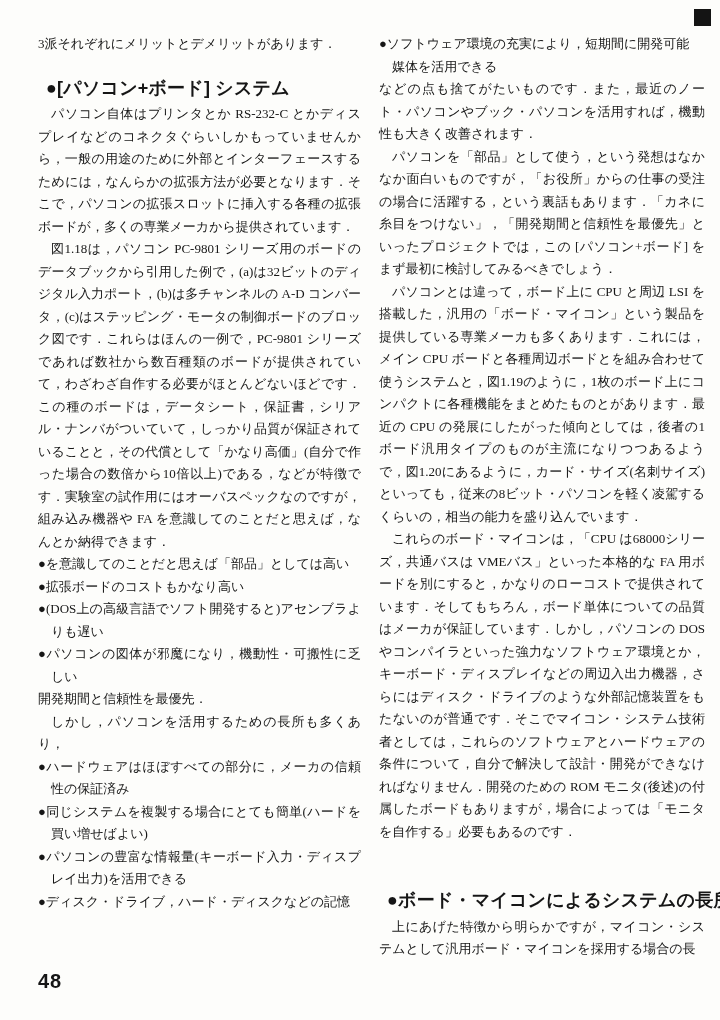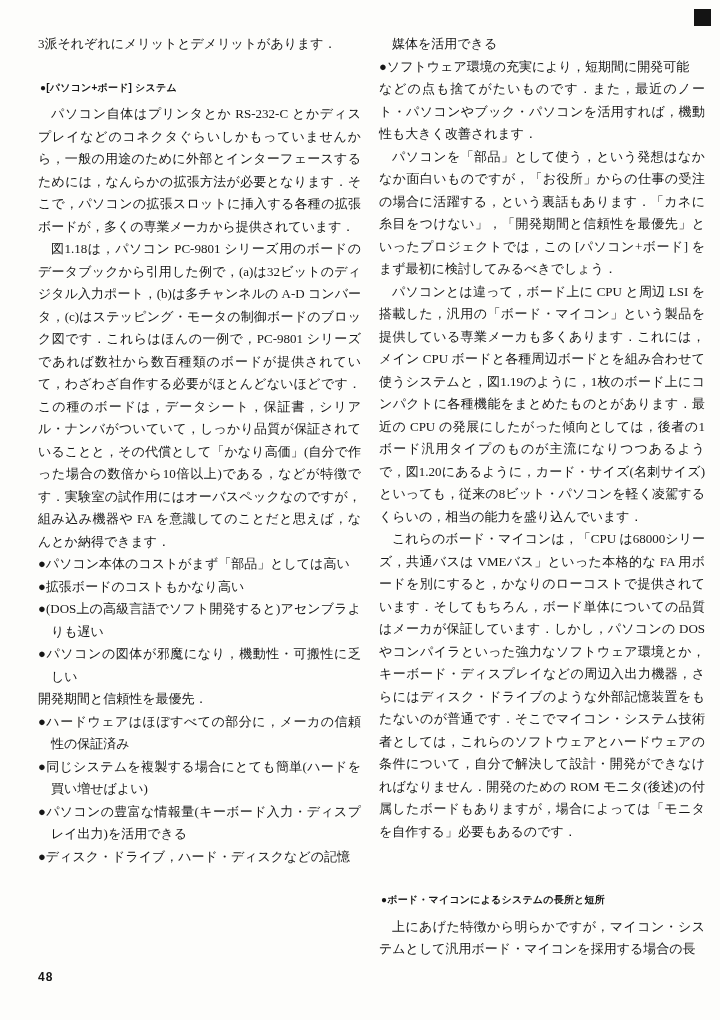--- a/index.html
+++ b/index.html
@@ -27,59 +27,60 @@
   .block { margin: 0; }
   .para  { text-indent: 1em; }
   .plain { text-indent: 0; }
   .cont  { padding-left: 1em; }
   .bullet {
     padding-left: 13px; text-indent: -13px;
   }
   .heading {
     font-family: "Liberation Sans", "DejaVu Sans", sans-serif;
     font-weight: bold;
-    font-size: 10px;
+    font-size: 18px;
     letter-spacing: 0.2px;
-    margin: 21px 0 4px 2px;
+    margin: 21px 0 4px 8px;
     text-indent: 0;
     white-space: nowrap;
   }
   .gap-large { margin-top: 46px; }
   .page-number {
     position: absolute; left: 38px; top: 970px;
     font-family: "Liberation Sans", "DejaVu Sans", sans-serif;
-    font-weight: bold; font-size: 12px; letter-spacing: 1px;
+    font-weight: bold; font-size: 20px; letter-spacing: 1px;
   }
 </style>
 </head>
 <body>
 
 <div class="page">
 
   <div class="corner-tab"></div>
 
   <div class="col col-left">
     <p class="block plain">3派それぞれにメリットとデメリットがあります．</p>
     <h2 class="block heading">●[パソコン+ボード] システム</h2>
     <p class="block para">パソコン自体はプリンタとか RS-232-C とかディスプレイなどのコネクタぐらいしかもっていませんから，一般の用途のために外部とインターフェースするためには，なんらかの拡張方法が必要となります．そこで，パソコンの拡張スロットに挿入する各種の拡張ボードが，多くの専業メーカから提供されています．</p>
     <p class="block para">図1.18は，パソコン PC-9801 シリーズ用のボードのデータブックから引用した例で，(a)は32ビットのディジタル入力ポート，(b)は多チャンネルの A-D コンバータ，(c)はステッピング・モータの制御ボードのブロック図です．これらはほんの一例で，PC-9801 シリーズであれば数社から数百種類のボードが提供されていて，わざわざ自作する必要がほとんどないほどです．この種のボードは，データシート，保証書，シリアル・ナンバがついていて，しっかり品質が保証されていることと，その代償として「かなり高価」(自分で作った場合の数倍から10倍以上)である，などが特徴です．実験室の試作用にはオーバスペックなのですが，組み込み機器や FA を意識してのことだと思えば，なんとか納得できます．</p>
-    <p class="block bullet">●パソコン本体のコストがまず「部品」としては高い</p>
+    <p class="block bullet">●を意識してのことだと思えば「部品」としては高い</p>
     <p class="block bullet">●拡張ボードのコストもかなり高い</p>
     <p class="block bullet">●(DOS上の高級言語でソフト開発すると)アセンブラよりも遅い</p>
     <p class="block bullet">●パソコンの図体が邪魔になり，機動性・可搬性に乏しい</p>
     <p class="block plain">開発期間と信頼性を最優先．</p>
+    <p class="block para">しかし，パソコンを活用するための長所も多くあり，</p>
     <p class="block bullet">●ハードウェアはほぼすべての部分に，メーカの信頼性の保証済み</p>
     <p class="block bullet">●同じシステムを複製する場合にとても簡単(ハードを買い増せばよい)</p>
     <p class="block bullet">●パソコンの豊富な情報量(キーボード入力・ディスプレイ出力)を活用できる</p>
     <p class="block bullet">●ディスク・ドライブ，ハード・ディスクなどの記憶</p>
   </div>
 
   <div class="col col-right">
+    <p class="block bullet">●ソフトウェア環境の充実により，短期間に開発可能</p>
     <p class="block cont">媒体を活用できる</p>
-    <p class="block bullet">●ソフトウェア環境の充実により，短期間に開発可能</p>
     <p class="block plain">などの点も捨てがたいものです．また，最近のノート・パソコンやブック・パソコンを活用すれば，機動性も大きく改善されます．</p>
     <p class="block para">パソコンを「部品」として使う，という発想はなかなか面白いものですが，「お役所」からの仕事の受注の場合に活躍する，という裏話もあります．「カネに糸目をつけない」，「開発期間と信頼性を最優先」といったプロジェクトでは，この [パソコン+ボード] をまず最初に検討してみるべきでしょう．</p>
     <p class="block para">パソコンとは違って，ボード上に CPU と周辺 LSI を搭載した，汎用の「ボード・マイコン」という製品を提供している専業メーカも多くあります．これには，メイン CPU ボードと各種周辺ボードとを組み合わせて使うシステムと，図1.19のように，1枚のボード上にコンパクトに各種機能をまとめたものとがあります．最近の CPU の発展にしたがった傾向としては，後者の1ボード汎用タイプのものが主流になりつつあるようで，図1.20にあるように，カード・サイズ(名刺サイズ)といっても，従来の8ビット・パソコンを軽く凌駕するくらいの，相当の能力を盛り込んでいます．</p>
     <p class="block para">これらのボード・マイコンは，「CPU は68000シリーズ，共通バスは VMEバス」といった本格的な FA 用ボードを別にすると，かなりのローコストで提供されています．そしてもちろん，ボード単体についての品質はメーカが保証しています．しかし，パソコンの DOS やコンパイラといった強力なソフトウェア環境とか，キーボード・ディスプレイなどの周辺入出力機器，さらにはディスク・ドライブのような外部記憶装置をもたないのが普通です．そこでマイコン・システム技術者としては，これらのソフトウェアとハードウェアの条件について，自分で解決して設計・開発ができなければなりません．開発のための ROM モニタ(後述)の付属したボードもありますが，場合によっては「モニタを自作する」必要もあるのです．</p>
     <h2 class="block heading gap-large">●ボード・マイコンによるシステムの長所と短所</h2>
     <p class="block para">上にあげた特徴から明らかですが，マイコン・システムとして汎用ボード・マイコンを採用する場合の長</p>
   </div>
 
   <div class="page-number">48</div>
 

